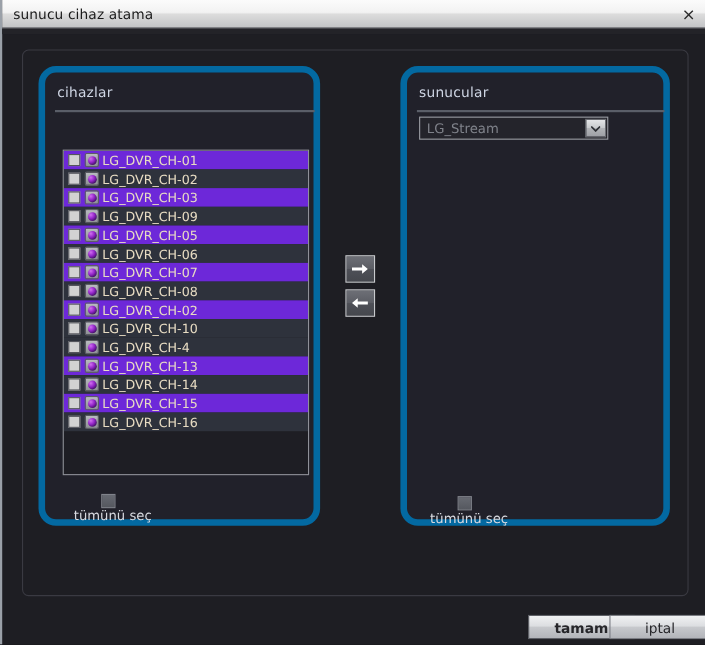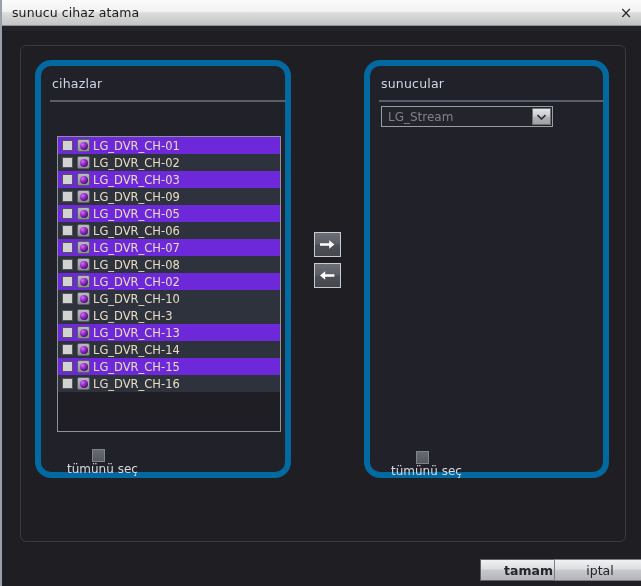--- a/index.html
+++ b/index.html
@@ -369,21 +369,21 @@
             <span class="row-label">LG_DVR_CH-02</span>
           </div>
           <div class="row even">
             <span class="cb"></span>
             <span class="cam-icon"></span>
             <span class="row-label">LG_DVR_CH-10</span>
           </div>
           <div class="row even">
             <span class="cb"></span>
             <span class="cam-icon"></span>
-            <span class="row-label">LG_DVR_CH-3</span>
+            <span class="row-label">LG_DVR_CH-4</span>
           </div>
           <div class="row odd">
             <span class="cb"></span>
             <span class="cam-icon"></span>
             <span class="row-label">LG_DVR_CH-13</span>
           </div>
           <div class="row even">
             <span class="cb"></span>
             <span class="cam-icon"></span>
             <span class="row-label">LG_DVR_CH-14</span>

